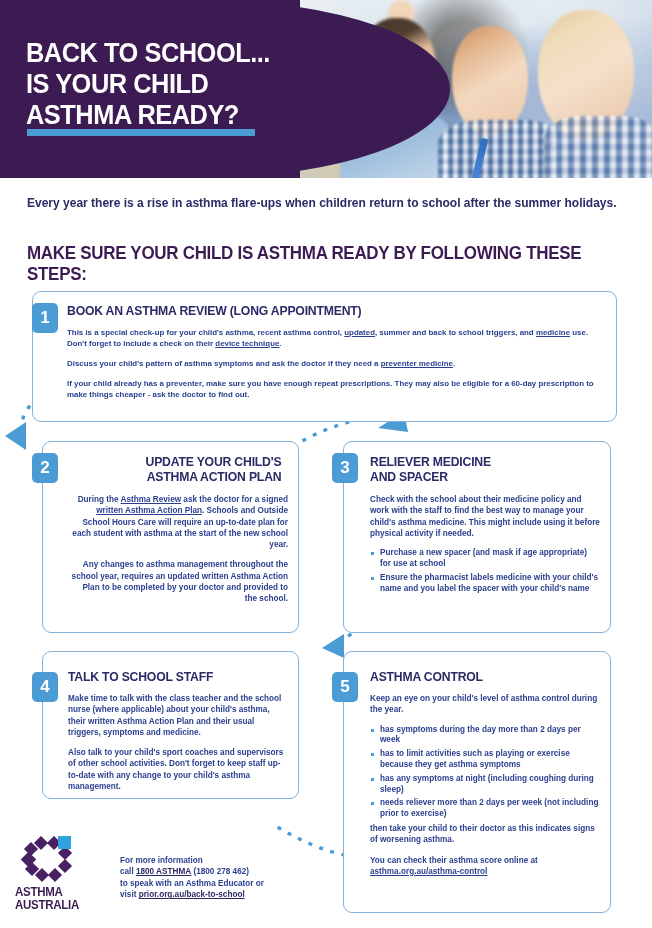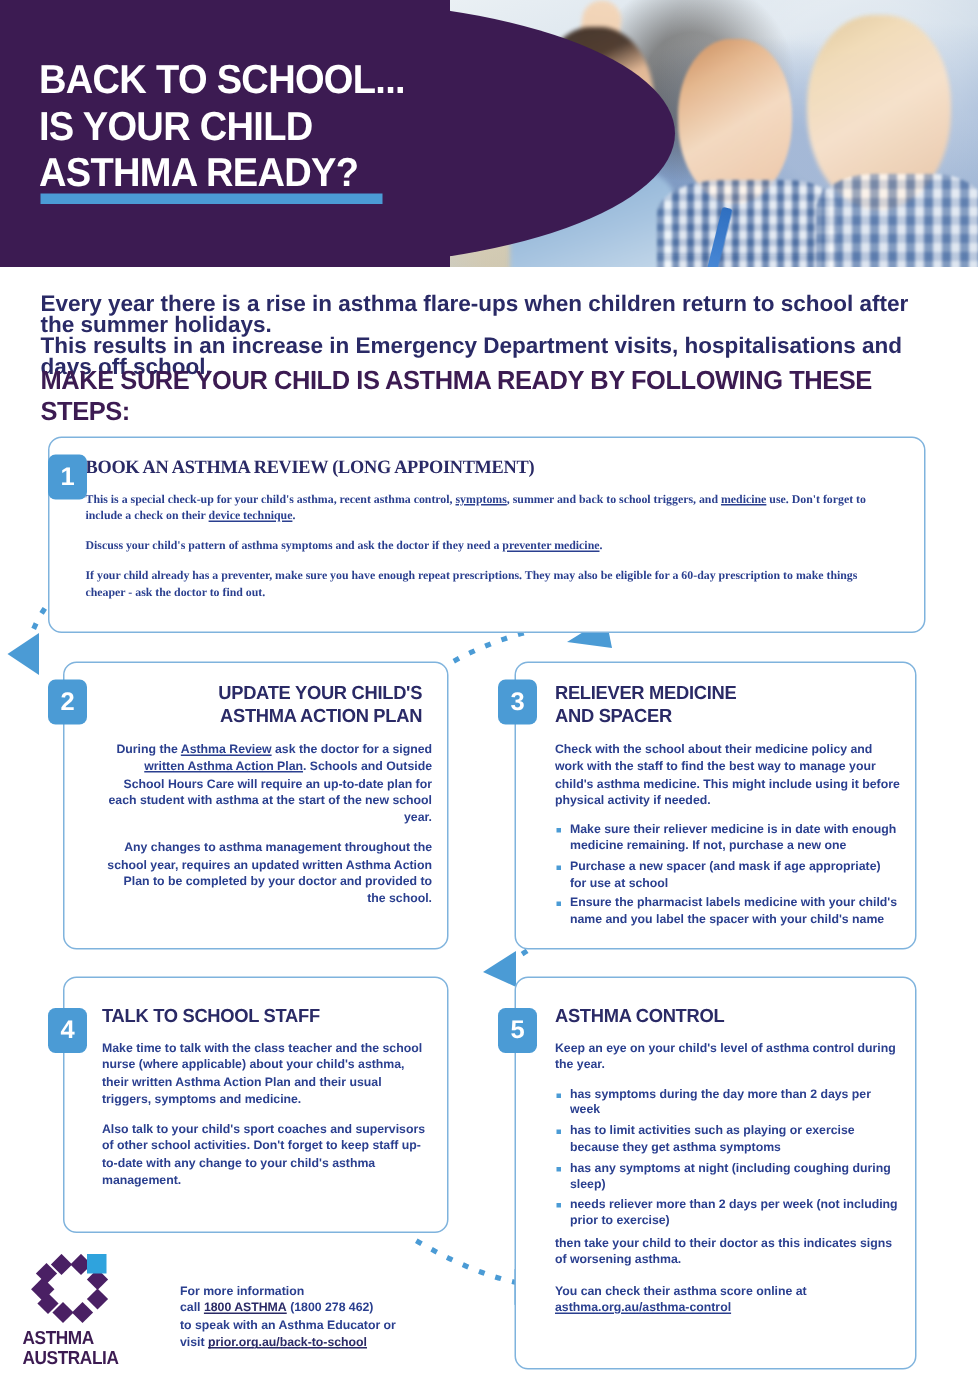--- a/index.html
+++ b/index.html
@@ -94,21 +94,21 @@
     transform-origin: left center;
   }
   .title-underline {
     position: absolute; left: 27px; top: 129px; width: 228px; height: 7px;
     background: #4b9bd5;
   }
 
   
   .intro {
     position: absolute; left: 27px; top: 196px; width: 590px;
-    color: #2a2a66; font-size: 15px; font-weight: 700; line-height: 14px;
+    color: #2a2a66; font-size: 12px; font-weight: 700; line-height: 14px;
   }
   .section-heading {
     position: absolute; left: 27px; top: 243px;
     color: #3c1b52; font-weight: 700; font-size: 17.5px;
     letter-spacing: -0.3px; transform: scaleX(0.97); transform-origin: left center;
   }
 
   
   .step-box {
     position: absolute;
@@ -142,37 +142,37 @@
     line-height: 10.8px;
   }
   ul.bullets li::before {
     content: ""; position: absolute; left: 1px; top: 4px;
     width: 3px; height: 3px; background: #4b9bd5;
   }
 
   
   #box1 { left: 32px; top: 291px; width: 585px; height: 131px; }
   #badge1 { left: 32px; top: 303px; }
-  #box1 .inner { position: absolute; left: 24px; top: 12px; width: 540px; font-family: Liberation Serif, serif; }
+  #box1 .inner { position: absolute; left: 34px; top: 12px; width: 540px; }
   #box1 .step-title { margin-bottom: 8px; }
 
   
   #box2 { left: 42px; top: 441px; width: 257px; height: 192px; }
   #badge2 { left: 32px; top: 453px; }
   #box2 .inner { position: absolute; left: 25px; top: 13px; width: 220px; text-align: right; }
   #box2 .step-title { margin-bottom: 9px; }
 
   
   #box3 { left: 343px; top: 441px; width: 268px; height: 192px; }
   #badge3 { left: 332px; top: 453px; }
   #box3 .inner { position: absolute; left: 26px; top: 13px; width: 230px; }
   #box3 .step-title { margin-bottom: 9px; }
 
   
-  #box4 { left: 42px; top: 651px; width: 257px; height: 171px; }
+  #box4 { left: 42px; top: 651px; width: 257px; height: 148px; }
   #badge4 { left: 32px; top: 672px; }
   #box4 .inner { position: absolute; left: 25px; top: 18px; width: 220px; }
   #box4 .step-title { margin-bottom: 8px; }
 
   
   #box5 { left: 343px; top: 651px; width: 268px; height: 262px; padding-left: 28px; }
   #badge5 { left: 332px; top: 672px; }
   #box5 .inner { position: absolute; left: 26px; top: 18px; width: 232px; }
   #box5 .step-title { margin-bottom: 8px; }
   .ifchild { font-weight: 700; color: #2a2a66; margin: 7px 0 3px 9px; font-size: 8.2px; }
@@ -217,21 +217,20 @@
     <div class="header-title">
       <div>BACK TO SCHOOL...</div>
       <div>IS YOUR CHILD</div>
       <div>ASTHMA READY?</div>
     </div>
     <div class="title-underline"></div>
   </div>
 
   <div class="intro">
     <div>Every year there is a rise in asthma flare-ups when children return to school after the summer holidays.</div>
-    <div>This results in an increase in Emergency Department visits, hospitalisations and days off school.</div>
   </div>
 
   <div class="section-heading">MAKE SURE YOUR CHILD IS ASTHMA READY BY FOLLOWING THESE STEPS:</div>
 
   <svg class="arrow-svg" style="left:0px; top:360px;" width="110" height="105">
     <path d="M 96 5 C 60 12, 30 34, 20 66" fill="none" stroke="#4b9bd5" stroke-width="3.4" stroke-linecap="square" stroke-dasharray="0.6 11"></path>
     <polygon points="26,62 26,90 5,76" fill="#4b9bd5"></polygon>
   </svg>
 
   <svg class="arrow-svg" style="left:300px; top:398px;" width="120" height="60">
@@ -246,21 +245,21 @@
 
   <svg class="arrow-svg" style="left:255px; top:824px;" width="120" height="60">
     <path d="M 24 4 C 48 18, 72 28, 94 32" fill="none" stroke="#4b9bd5" stroke-width="3.4" stroke-linecap="square" stroke-dasharray="0.6 11"></path>
     <polygon points="88,22 88,46 112,34" fill="#4b9bd5"></polygon>
   </svg>
 
   <div class="step-box" id="box1">
     <div class="inner">
       <div class="step-title">BOOK AN ASTHMA REVIEW (LONG APPOINTMENT)</div>
       <div class="step-body wide">
-        <p>This is a special check-up for your child's asthma, recent asthma control, <span class="u">symptoms</span>, summer and back to school triggers, and <span class="u">medicine</span> use. Don't forget to include a check on their <span class="u">device technique</span>.</p>
+        <p>This is a special check-up for your child's asthma, recent asthma control, <span class="u">updated</span>, summer and back to school triggers, and <span class="u">medicine</span> use. Don't forget to include a check on their <span class="u">device technique</span>.</p>
         <p>Discuss your child's pattern of asthma symptoms and ask the doctor if they need a <span class="u">preventer medicine</span>.</p>
         <p>If your child already has a preventer, make sure you have enough repeat prescriptions. They may also be eligible for a 60-day prescription to make things cheaper -  ask the doctor to find out.</p>
       </div>
     </div>
   </div>
   <div class="badge" id="badge1">1</div>
 
   <div class="step-box" id="box2">
     <div class="inner">
       <div class="step-title">
@@ -277,21 +276,20 @@
 
   <div class="step-box" id="box3">
     <div class="inner">
       <div class="step-title">
         <div>RELIEVER MEDICINE</div>
         <div>AND SPACER</div>
       </div>
       <div class="step-body">
         <p>Check with the school about their medicine policy and work with the staff to find the best way to manage your child's asthma medicine. This might include using it before physical activity if needed.</p>
         <ul class="bullets">
-          <li>Make sure their reliever medicine is in date with enough medicine remaining. If not, purchase a new one</li>
           <li>Purchase a new spacer (and mask if age appropriate) for use at school</li>
           <li>Ensure the pharmacist labels medicine with your child's name and you label the spacer with your child's name</li>
         </ul>
       </div>
     </div>
   </div>
   <div class="badge" id="badge3">3</div>
 
   <div class="step-box" id="box4">
     <div class="inner">

